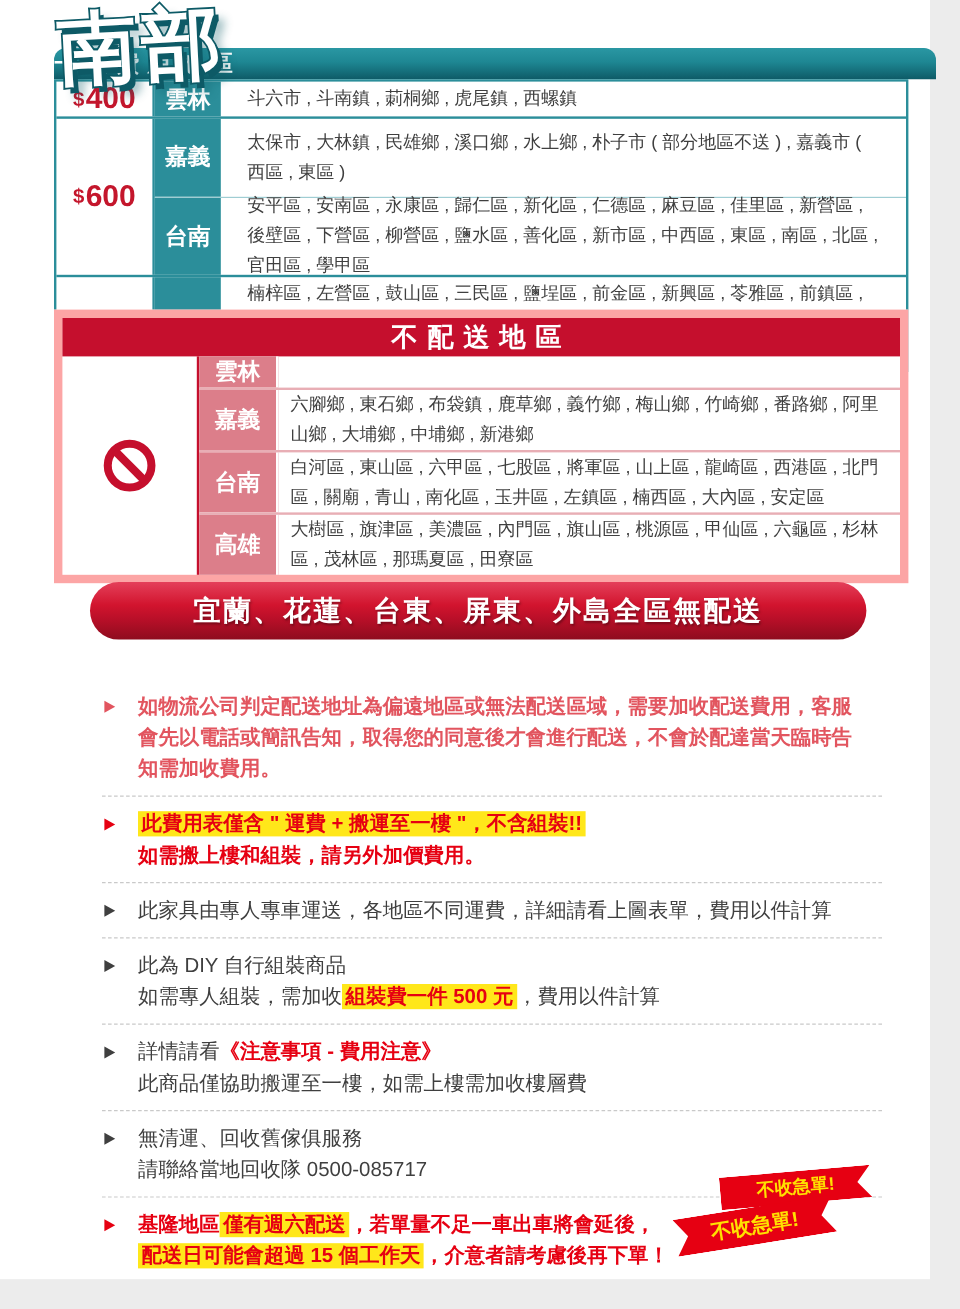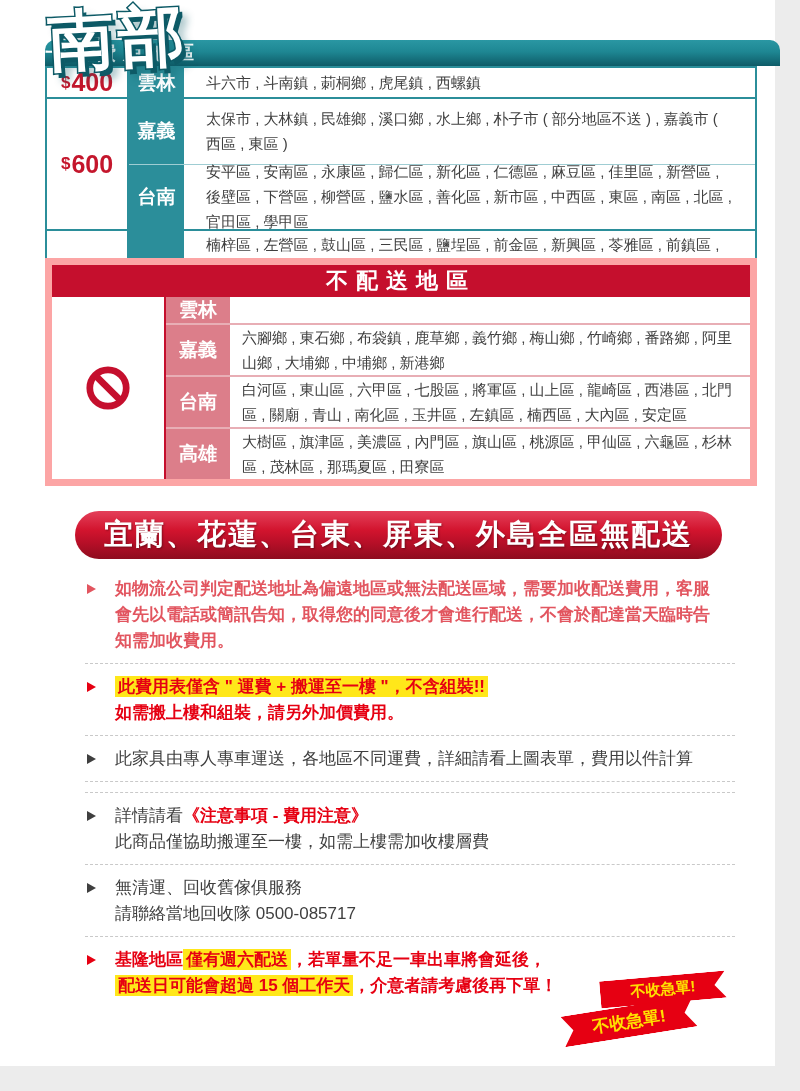--- a/index.html
+++ b/index.html
@@ -40,23 +40,23 @@
     border-right:2px solid #C50F2D;}
   .nd-rows{flex:1;display:flex;flex-direction:column;}
   .nd-row{display:flex;border-top:2px solid #E8AEB5;flex:1;}
   .nd-row:first-child{border-top:none;}
   .nd-label{width:64px;flex:0 0 64px;background:#DC7E8A;color:#fff;font-weight:bold;font-size:19px;
     display:flex;align-items:center;justify-content:center;border-right:2px solid #fff;}
   .nd-areas{flex:1;padding:0 10px;font-size:15px;line-height:25px;color:#3F3F3F;
     display:flex;align-items:center;min-height:50px;}
 
   
-  .pill{position:absolute;left:75px;top:511px;width:647px;height:48px;border-radius:26px;
+  .pill{position:absolute;left:75px;top:485px;width:647px;height:48px;border-radius:26px;
     background:linear-gradient(180deg,#E4405A 0%,#D2142E 40%,#B80F28 65%,#8E0C1E 100%);
-    display:flex;align-items:center;justify-content:center;color:#fff;font-weight:bold;font-size:29px;letter-spacing:2px;
+    display:flex;align-items:center;justify-content:center;color:#fff;font-weight:bold;font-size:23px;letter-spacing:2px;
     text-shadow:1px 1px 2px rgba(0,0,0,.35);}
 
   
   .notes{position:absolute;left:85px;top:576px;width:636px;font-size:17px;line-height:26px;color:#3F3F3F;}
   .note{display:flex;}
   .tri{width:0;height:0;border-left:9px solid currentColor;border-top:5.5px solid transparent;
     border-bottom:5.5px solid transparent;margin:8px 10px 0 2px;flex:0 0 9px;}
   .ntext{flex:1;}
   .nred{color:#E2555F;font-weight:bold;}
   .nstrong{color:#E60012;font-weight:bold;}
@@ -178,20 +178,27 @@
       <div class="divider"></div>
 
       <div class="note">
         <span class="tri"></span>
         <div class="ntext">
           <div>此家具由專人專車運送，各地區不同運費，詳細請看上圖表單，費用以件計算</div>
         </div>
       </div>
       <div class="divider"></div>
 
+      <div class="note">
+        <span class="tri"></span>
+        <div class="ntext">
+          <div>此為 DIY 自行組裝商品</div>
+          <div><span>如需專人組裝，需加收</span><span class="hl">組裝費一件 500 元</span><span>，費用以件計算</span></div>
+        </div>
+      </div>
       <div class="divider"></div>
 
       <div class="note">
         <span class="tri"></span>
         <div class="ntext">
           <div><span>詳情請看</span><span class="nstrong">《注意事項 - 費用注意》</span></div>
           <div>此商品僅協助搬運至一樓，如需上樓需加收樓層費</div>
         </div>
       </div>
       <div class="divider"></div>

